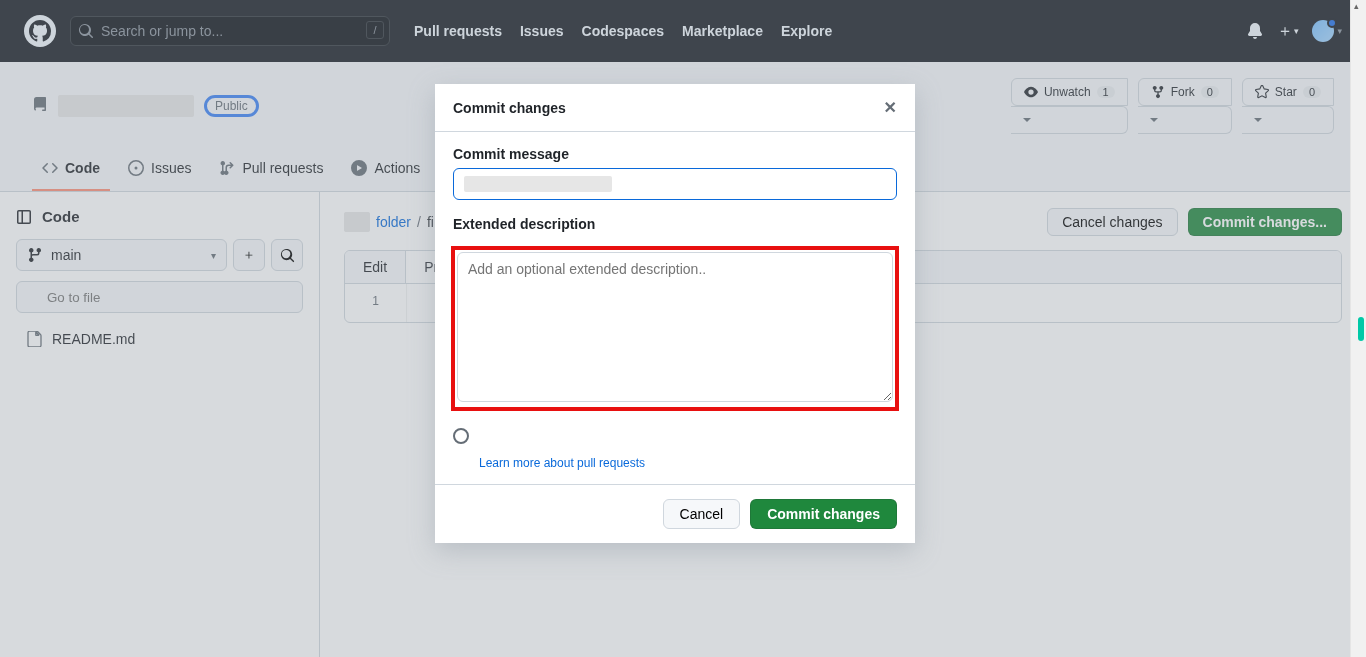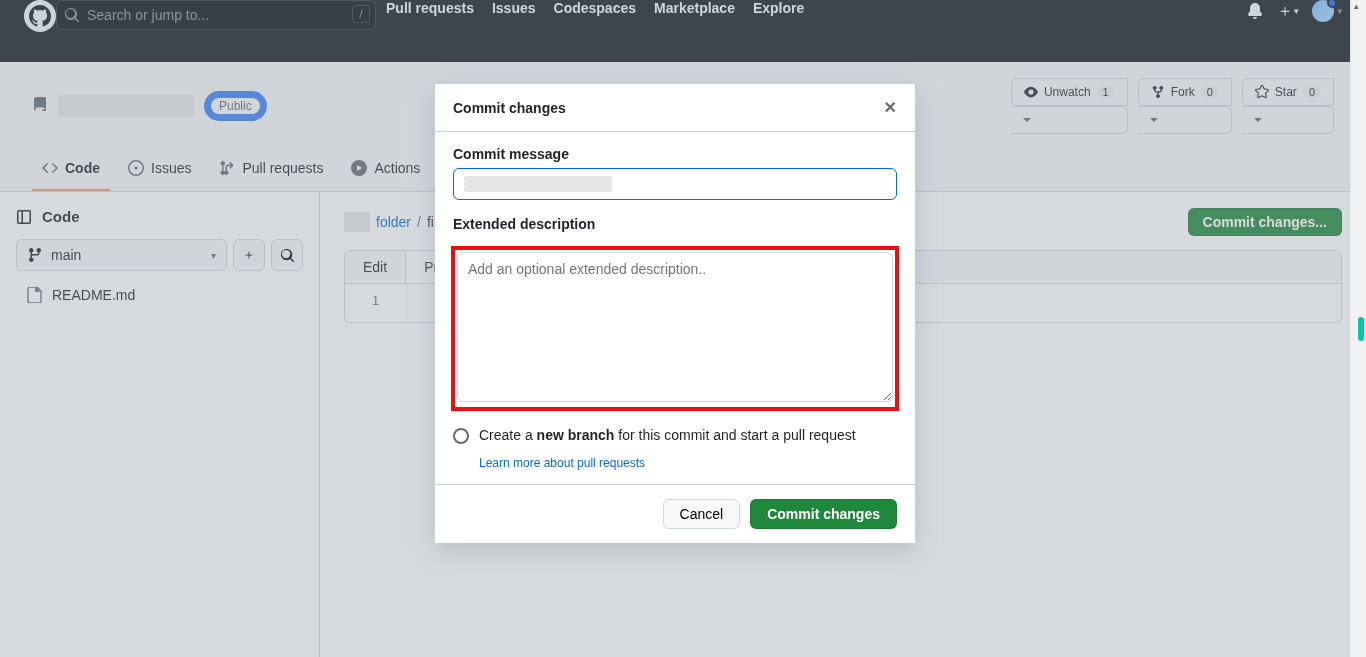--- a/index.html
+++ b/index.html
@@ -30,23 +30,23 @@
       border-radius: 3px;
     }
     .scroll-arrow { position:absolute; left:3px; font-size:9px; color:#666; }
     .scroll-arrow.up { top:1px; }
 
     
     .gh-header {
       background: #161b22;
       height: 62px;
       display: flex;
-      align-items: flex-start;
+      align-items: center;
       padding: 0 24px;
-      gap: 0;
+      gap: 14px;
       color: #c9d1d9;
     }
     .gh-logo {
       width: 32px; height: 32px;
       background: #f0f6fc;
       border-radius: 50%;
       display: flex; align-items:center; justify-content:center;
     }
     .gh-logo svg { width: 22px; height: 22px; fill: #161b22; }
     .search-wrap {
@@ -95,21 +95,21 @@
       border-bottom: 1px solid #d0d7de;
     }
     .repo-row1 { display:flex; align-items:center; gap:10px; }
     .repo-icon { color:#656d76; }
     .repo-name-block {
       width: 136px; height: 22px;
       background: #e6e6e6;
       border-radius: 2px;
     }
     .vis-badge {
-      border:7px solid #3b82f6;
+      border:3px solid #3b82f6;
       border-radius: 2em;
       padding: 1px 8px;
       font-size: 12px;
       color:#656d76;
     }
     .repo-actions { margin-left:auto; display:flex; gap:10px; }
     .btn-group { display:flex;flex-direction:column; }
     .btn {
       display:flex; align-items:center; gap:6px;
       border:1px solid #d0d7de;
@@ -434,35 +434,44 @@
         <span>main</span>
         <span class="caret" style="font-size:10px;color:#656d76;">▾</span>
       </div>
       <button class="sq-btn">＋</button>
       <button class="sq-btn">
         <svg width="15" height="15" viewBox="0 0 16 16" fill="currentColor">
             <path d="M10.68 11.74a6 6 0 1 1 1.06-1.06l3.04 3.04a.75.75 0 1 1-1.06 1.06l-3.04-3.04ZM11 6.5a4.5 4.5 0 1 0-9 0 4.5 4.5 0 0 0 9 0Z"></path>
           </svg>
       </button>
     </div>
+    <div class="filter-wrap">
+      <span class="ficon">
+        <svg width="15" height="15" viewBox="0 0 16 16" fill="currentColor">
+            <path d="M10.68 11.74a6 6 0 1 1 1.06-1.06l3.04 3.04a.75.75 0 1 1-1.06 1.06l-3.04-3.04ZM11 6.5a4.5 4.5 0 1 0-9 0 4.5 4.5 0 0 0 9 0Z"></path>
+          </svg>
+      </span>
+      <input class="filter-input" placeholder="Go to file" style="">
+    </div>
     <div class="file-item">
       <svg width="16" height="16" viewBox="0 0 16 16" fill="#656d76">
           <path d="M2 1.75C2 .784 2.784 0 3.75 0h6.586c.464 0 .909.184 1.237.513l2.914 2.914c.329.328.513.773.513 1.237v9.586A1.75 1.75 0 0 1 13.25 16h-9.5A1.75 1.75 0 0 1 2 14.25Zm7.75-.25v2.5c0 .138.112.25.25.25h2.5a.25.25 0 0 0 .177-.427L10.177 1.323A.25.25 0 0 0 9.75 1.5Z" fill="none" stroke="#656d76" stroke-width="1.3"></path>
         </svg>
       <span>README.md</span>
     </div>
   </aside>
 
   <section class="content">
     <div class="crumb-row">
       <span class="crumb-block"></span>
       <a class="crumb-link">folder</a>
       <span class="crumb-sep">/</span>
       <span>fi</span>
       <div class="crumb-actions">
+        <button class="btn-plain">Cancel changes</button>
         <button class="btn-plain btn-primary">Commit changes...</button>
       </div>
     </div>
     <div class="editor-box">
       <div class="editor-tabs">
         <div class="editor-tab">Edit</div>
         <div class="editor-tab active">Prev</div>
       </div>
       <div class="editor-body">
         <div class="gutter">1</div>
@@ -486,23 +495,20 @@
 
     <label class="field-label" style="margin-top:16px;">Extended description</label>
     <div class="ext-wrap">
       <div class="ext-highlight">
         <textarea class="ext-desc" placeholder="Add an optional extended description.." style=""></textarea>
       </div>
     </div>
 
     <div class="radio-row">
       <span class="radio unchecked"></span>
-      <span>
-        <span>Create a </span><b>new branch</b><span> for this commit and start a pull request</span>
-      </span>
     </div>
     <a class="learn-link">Learn more about pull requests</a>
   </div>
   <div class="dlg-foot">
     <button class="btn-plain">Cancel</button>
     <button class="btn-plain btn-primary">Commit changes</button>
   </div>
 </div>
 
 <div class="scrollbar-track">

